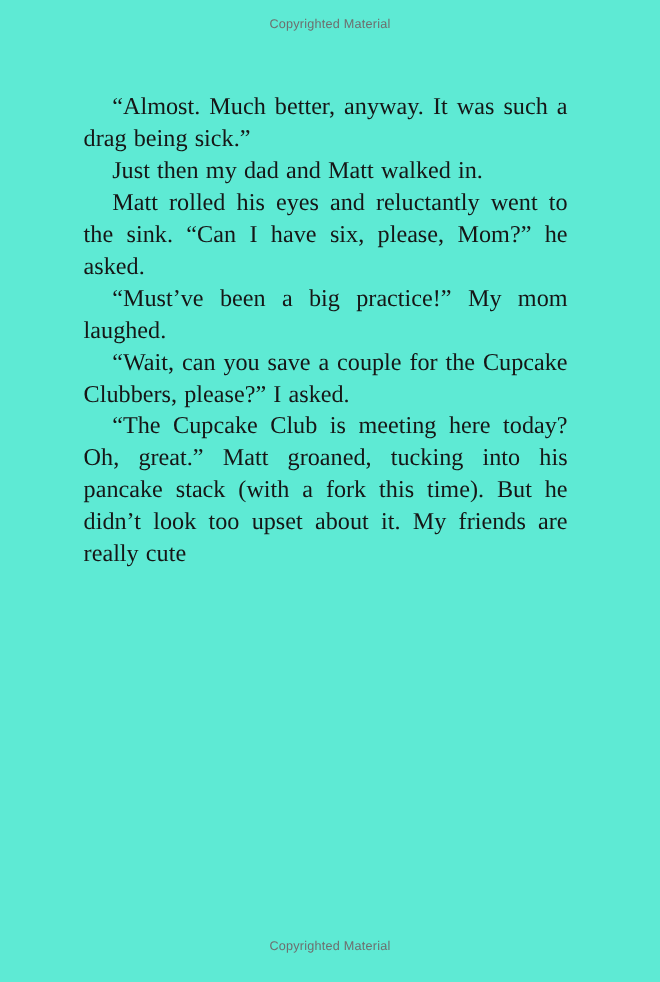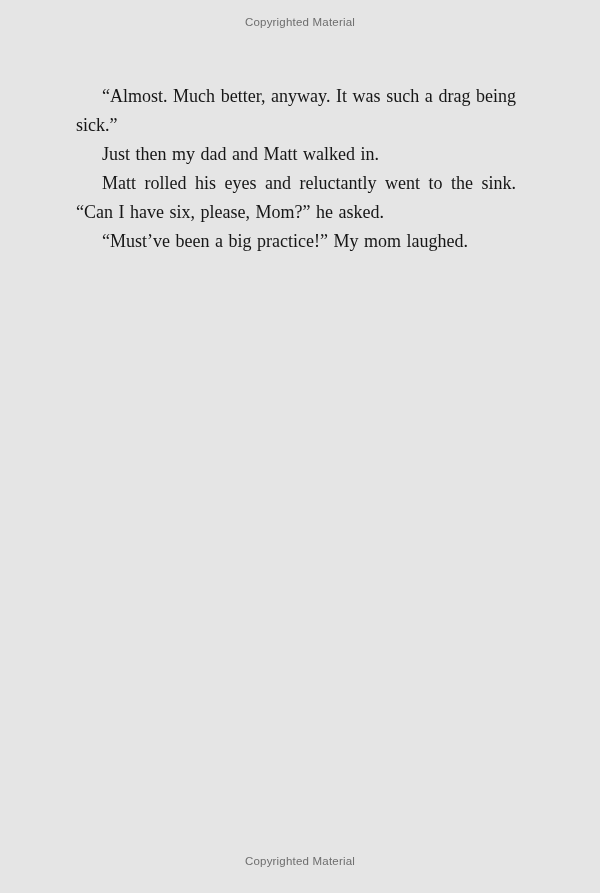--- a/index.html
+++ b/index.html
@@ -4,21 +4,21 @@
 <style>
   html, body {
     margin: 0;
     padding: 0;
     background: #ffffff;
   }
   .book-page {
     position: relative;
     width: 600px;
     height: 893px;
-    background: #e5e5e5;
+    background: #5eead4;
     overflow: hidden;
     font-family: "Liberation Serif", "DejaVu Serif", serif;
   }
   .copyright-notice {
     position: absolute;
     left: 0;
     width: 100%;
     text-align: center;
     font-family: "Liberation Sans", "DejaVu Sans", sans-serif;
     font-size: 11.5px;
@@ -30,21 +30,21 @@
   }
   .copyright-notice.bottom {
     bottom: 26px;
   }
   .text-block {
     position: absolute;
     top: 82px;
     left: 76px;
     width: 440px;
     color: #161616;
-    font-size: 18px;
+    font-size: 22px;
     line-height: 29px;
     text-align: justify;
   }
   .text-block p {
     margin: 0;
     padding: 0;
     text-indent: 26px;
     word-spacing: 1px;
   }
 </style>
@@ -53,17 +53,19 @@
 
 <div class="book-page">
 
   <div class="copyright-notice top">Copyrighted Material</div>
 
   <div class="text-block">
     <p>“Almost. Much better, anyway. It was such a drag being sick.”</p>
     <p>Just then my dad and Matt walked in.</p>
     <p>Matt rolled his eyes and reluctantly went to the sink. “Can I have six, please, Mom?” he asked.</p>
     <p>“Must’ve been a big practice!” My mom laughed.</p>
+    <p>“Wait, can you save a couple for the Cupcake Clubbers, please?” I asked.</p>
+    <p>“The Cupcake Club is meeting here today? Oh, great.” Matt groaned, tucking into his pancake stack (with a fork this time). But he didn’t look too upset about it. My friends are really cute</p>
   </div>
 
   <div class="copyright-notice bottom">Copyrighted Material</div>
 
 </div>
 
 </body></html>

